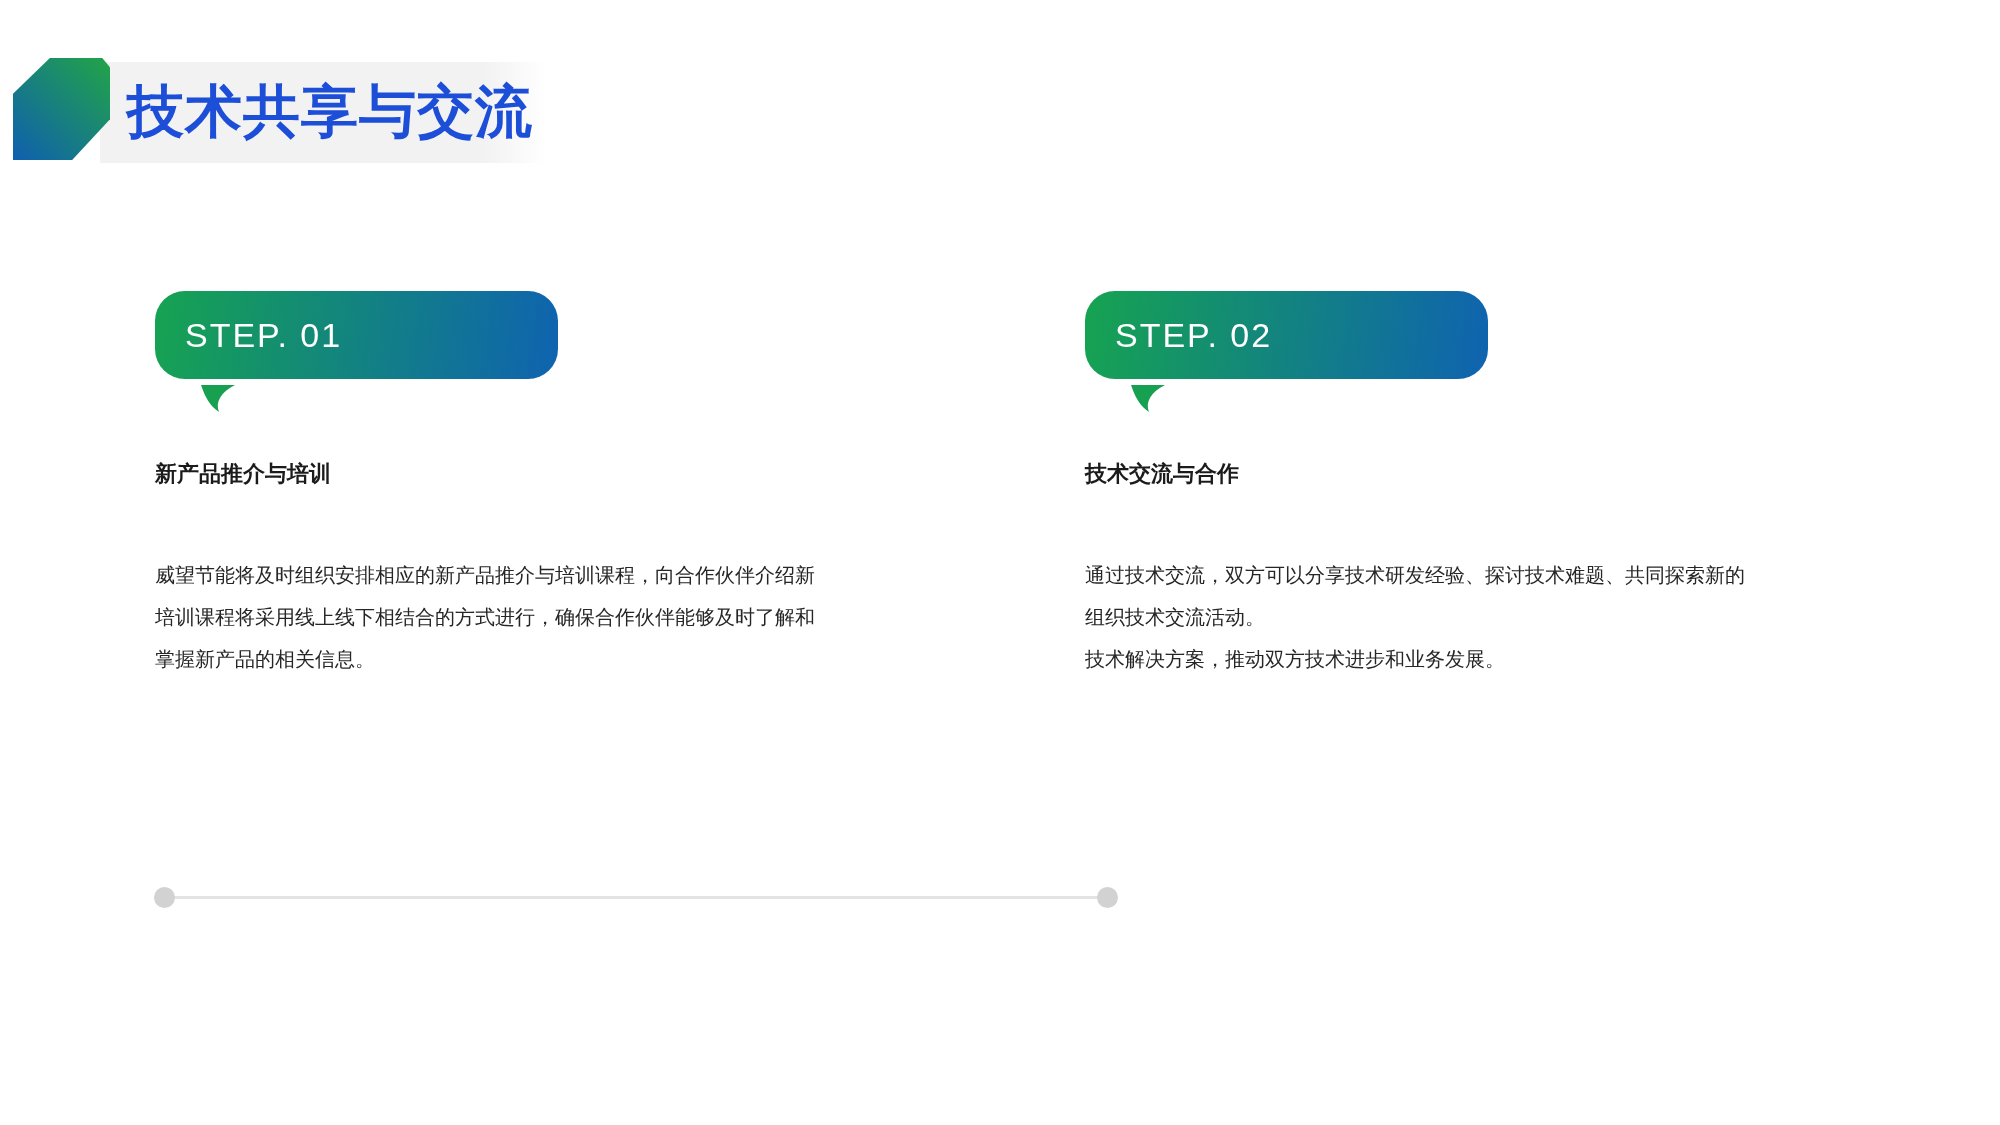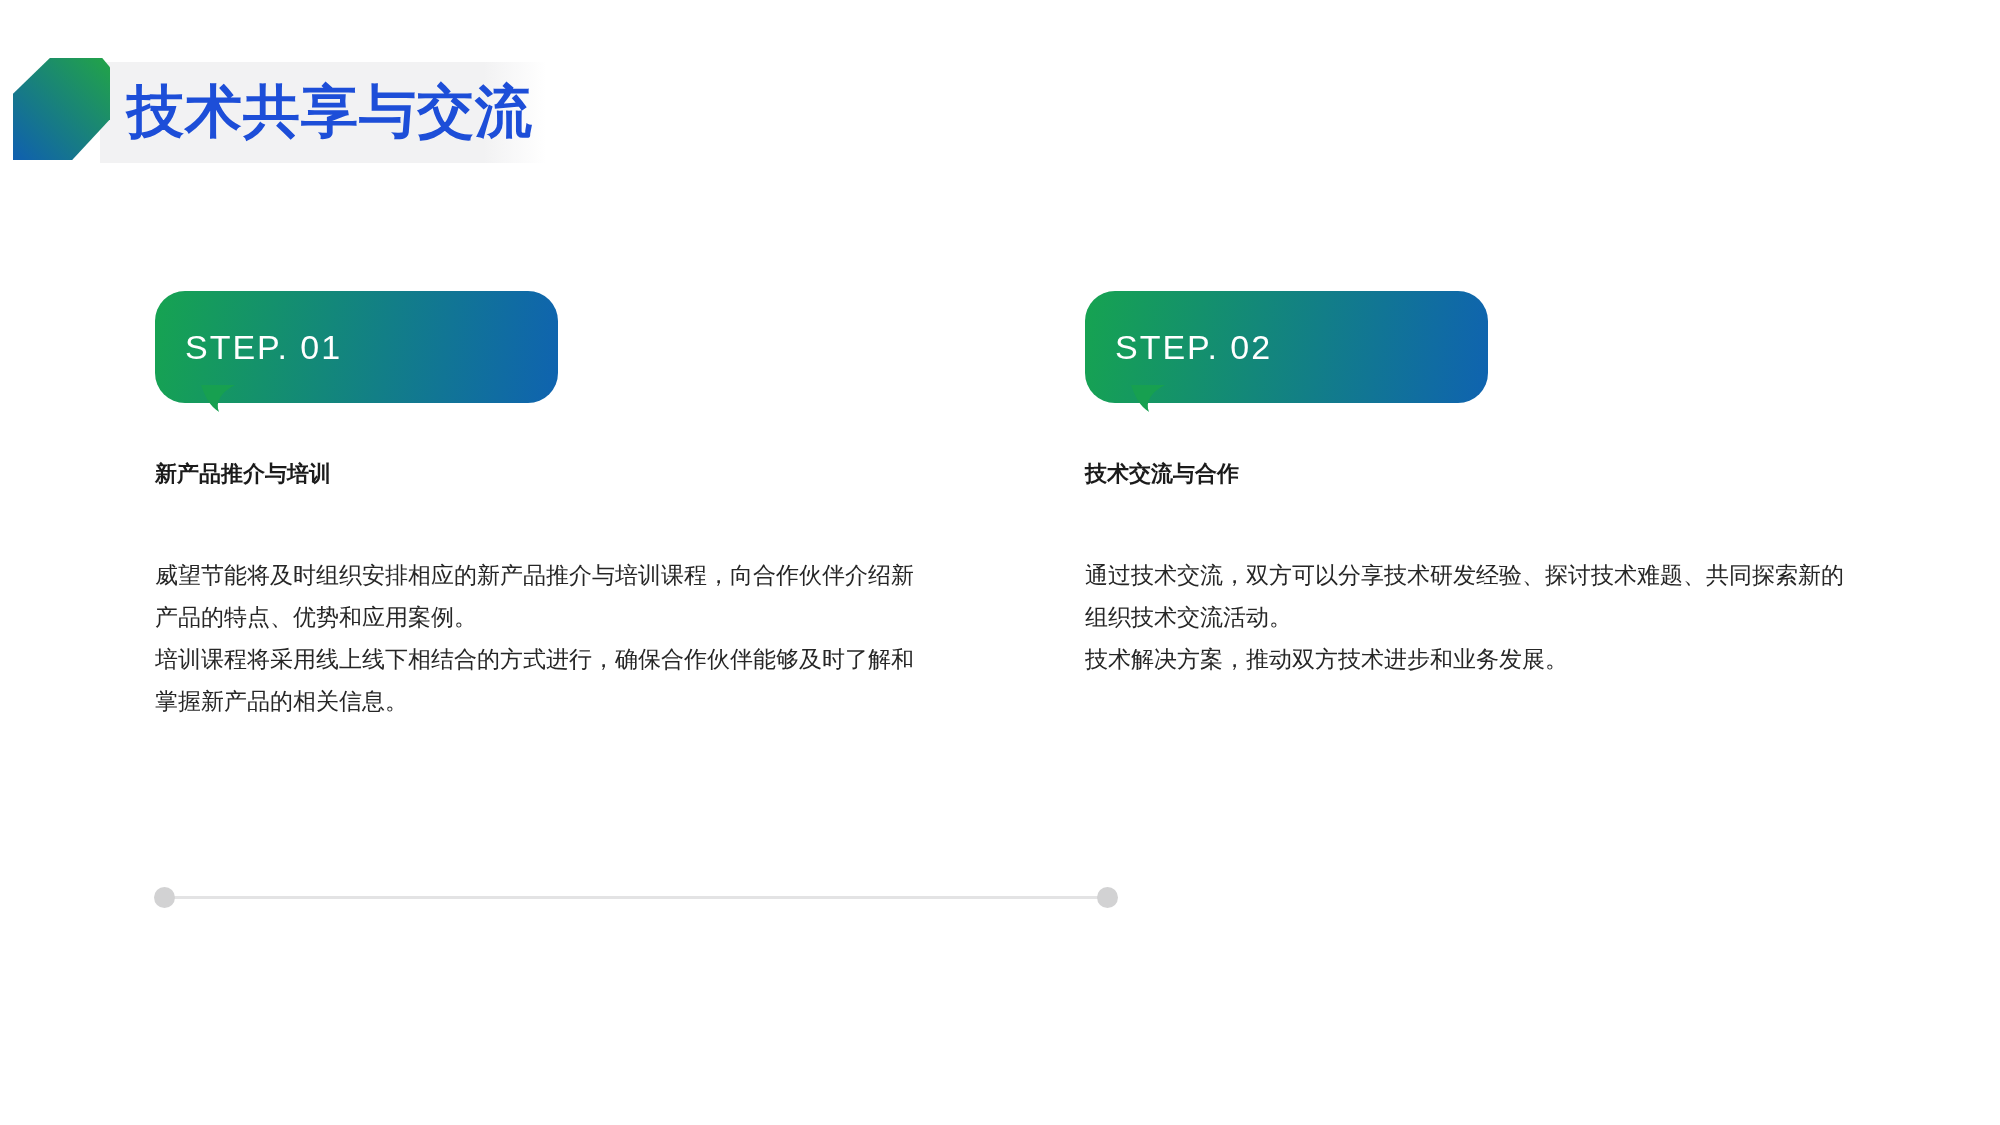--- a/index.html
+++ b/index.html
@@ -38,21 +38,21 @@
     white-space: nowrap;
   }
 
   
   .card { position: absolute; top: 291px; width: 780px; }
   .card.col-0 { left: 155px; }
   .card.col-1 { left: 1085px; }
 
   .badge {
     position: relative;
-    width: 403px; height: 112px;
+    width: 403px; height: 88px;
     border-radius: 30px;
     background: linear-gradient(98deg, #16a351 0%, #0f63b0 100%);
     display: flex; align-items: center;
     padding-left: 30px;
   }
   .badge-label {
     color: #ffffff;
     font-size: 34px;
     font-weight: 300;
     letter-spacing: 2px;
@@ -71,21 +71,21 @@
     font-size: 22px;
     font-weight: 700;
     color: #1b1b1b;
     white-space: nowrap;
   }
 
   .card-body {
     position: absolute;
     left: 0; top: 263px;
     width: 780px;
-    font-size: 23px;
+    font-size: 20px;
     color: #262626;
     line-height: 42px;
   }
   .body-line { white-space: nowrap; }
 
   
   .divider-line {
     position: absolute;
     left: 164px; top: 896px;
     width: 944px; height: 3px;
@@ -113,21 +113,20 @@
 <section class="card col-0">
   <div class="badge">
     <span class="badge-label">STEP. 01</span>
     <svg class="badge-tail" viewBox="0 0 36 28" aria-hidden="true">
       <path d="M0 0 C 4 12, 9 21, 18 27 C 14 17, 20 7, 34 0 Z" fill="#17a050"></path>
     </svg>
   </div>
   <h2 class="card-title">新产品推介与培训</h2>
   <div class="card-body">
     <div class="body-line">威望节能将及时组织安排相应的新产品推介与培训课程，向合作伙伴介绍新</div>
-    <div class="body-line">产品的特点、优势和应用案例。</div>
     <div class="body-line">培训课程将采用线上线下相结合的方式进行，确保合作伙伴能够及时了解和</div>
     <div class="body-line">掌握新产品的相关信息。</div>
   </div>
 </section>
 
 <section class="card col-1">
   <div class="badge">
     <span class="badge-label">STEP. 02</span>
     <svg class="badge-tail" viewBox="0 0 36 28" aria-hidden="true">
       <path d="M0 0 C 4 12, 9 21, 18 27 C 14 17, 20 7, 34 0 Z" fill="#17a050"></path>

